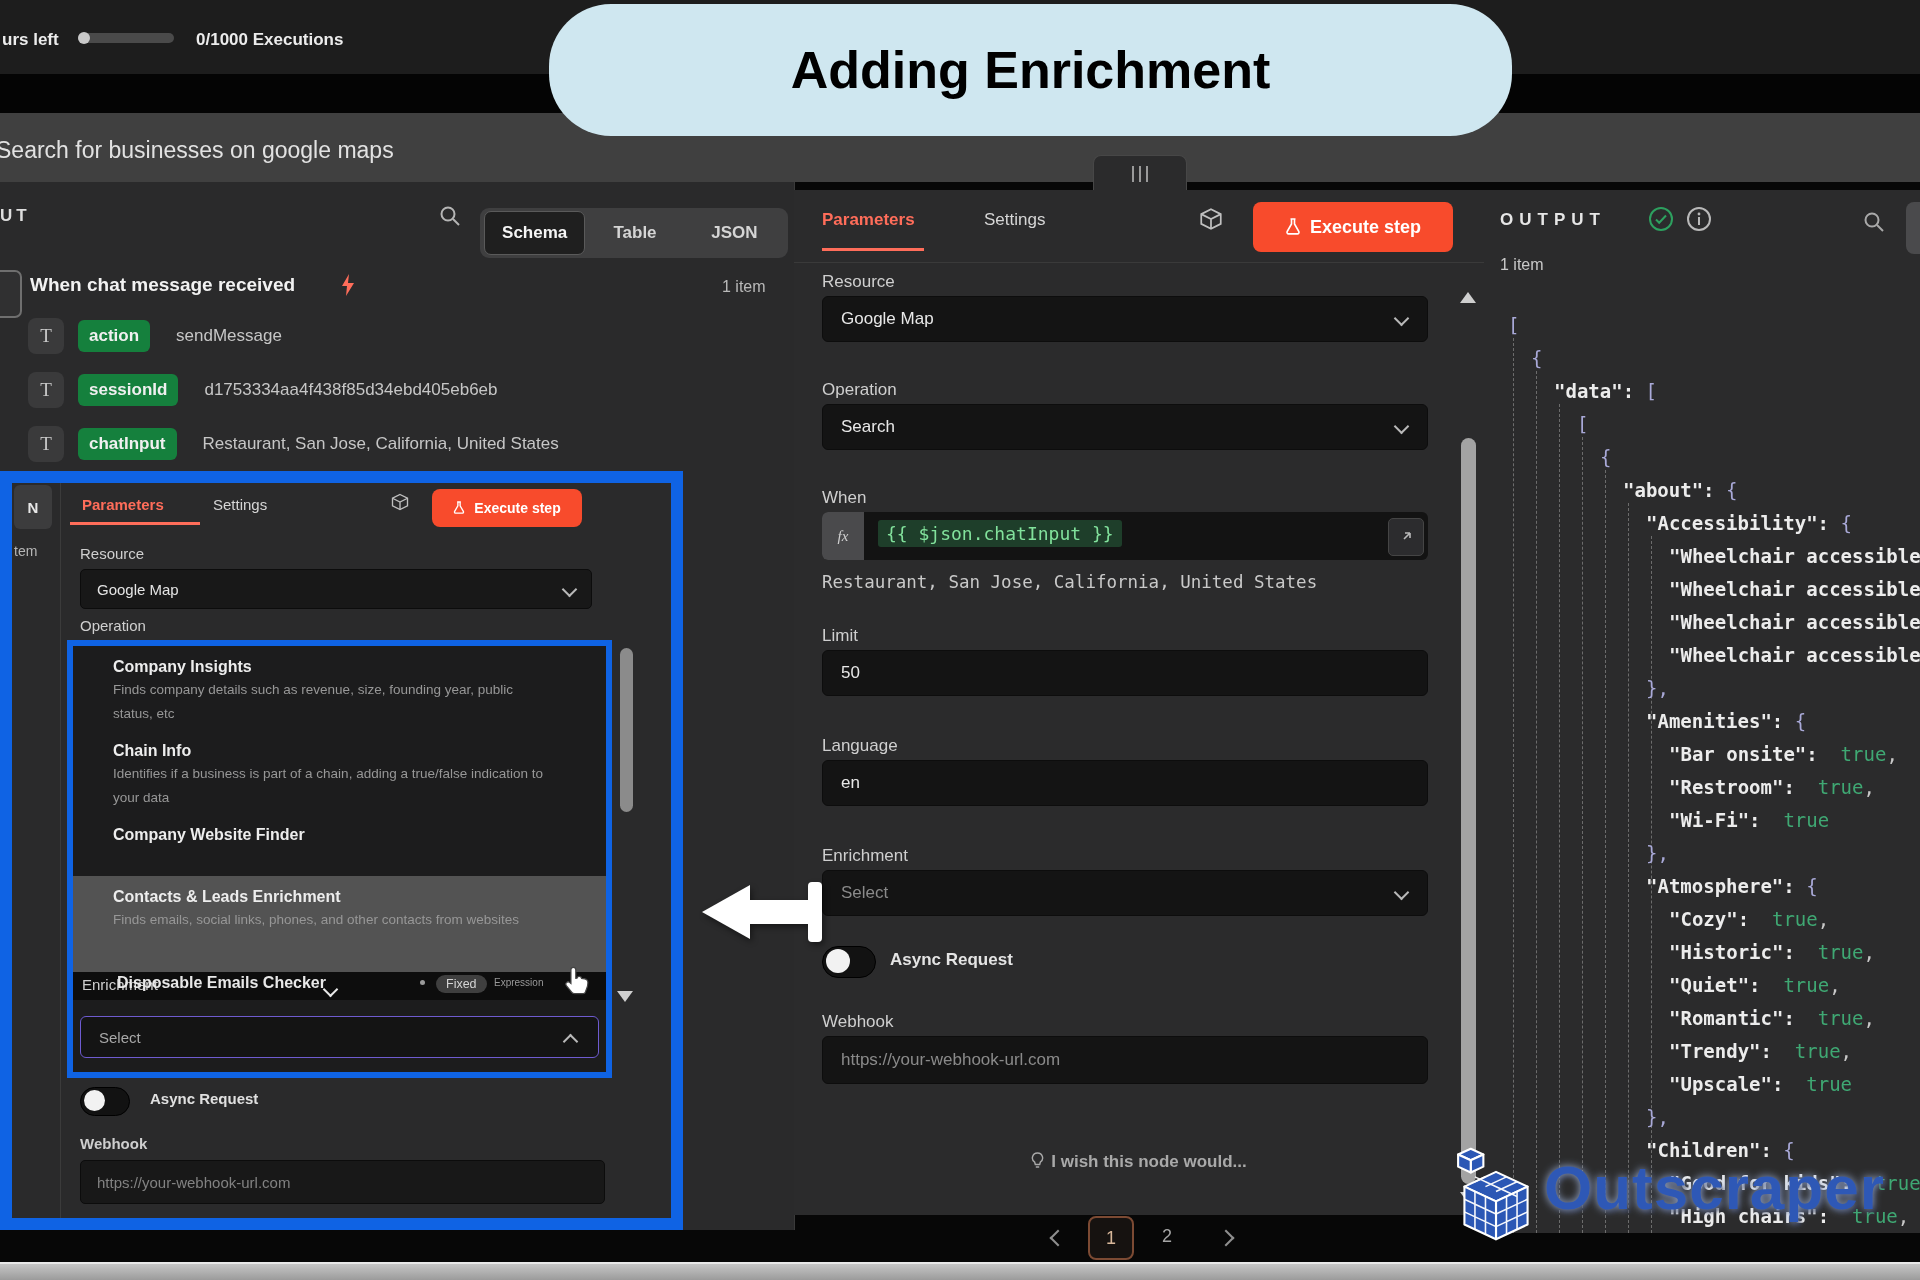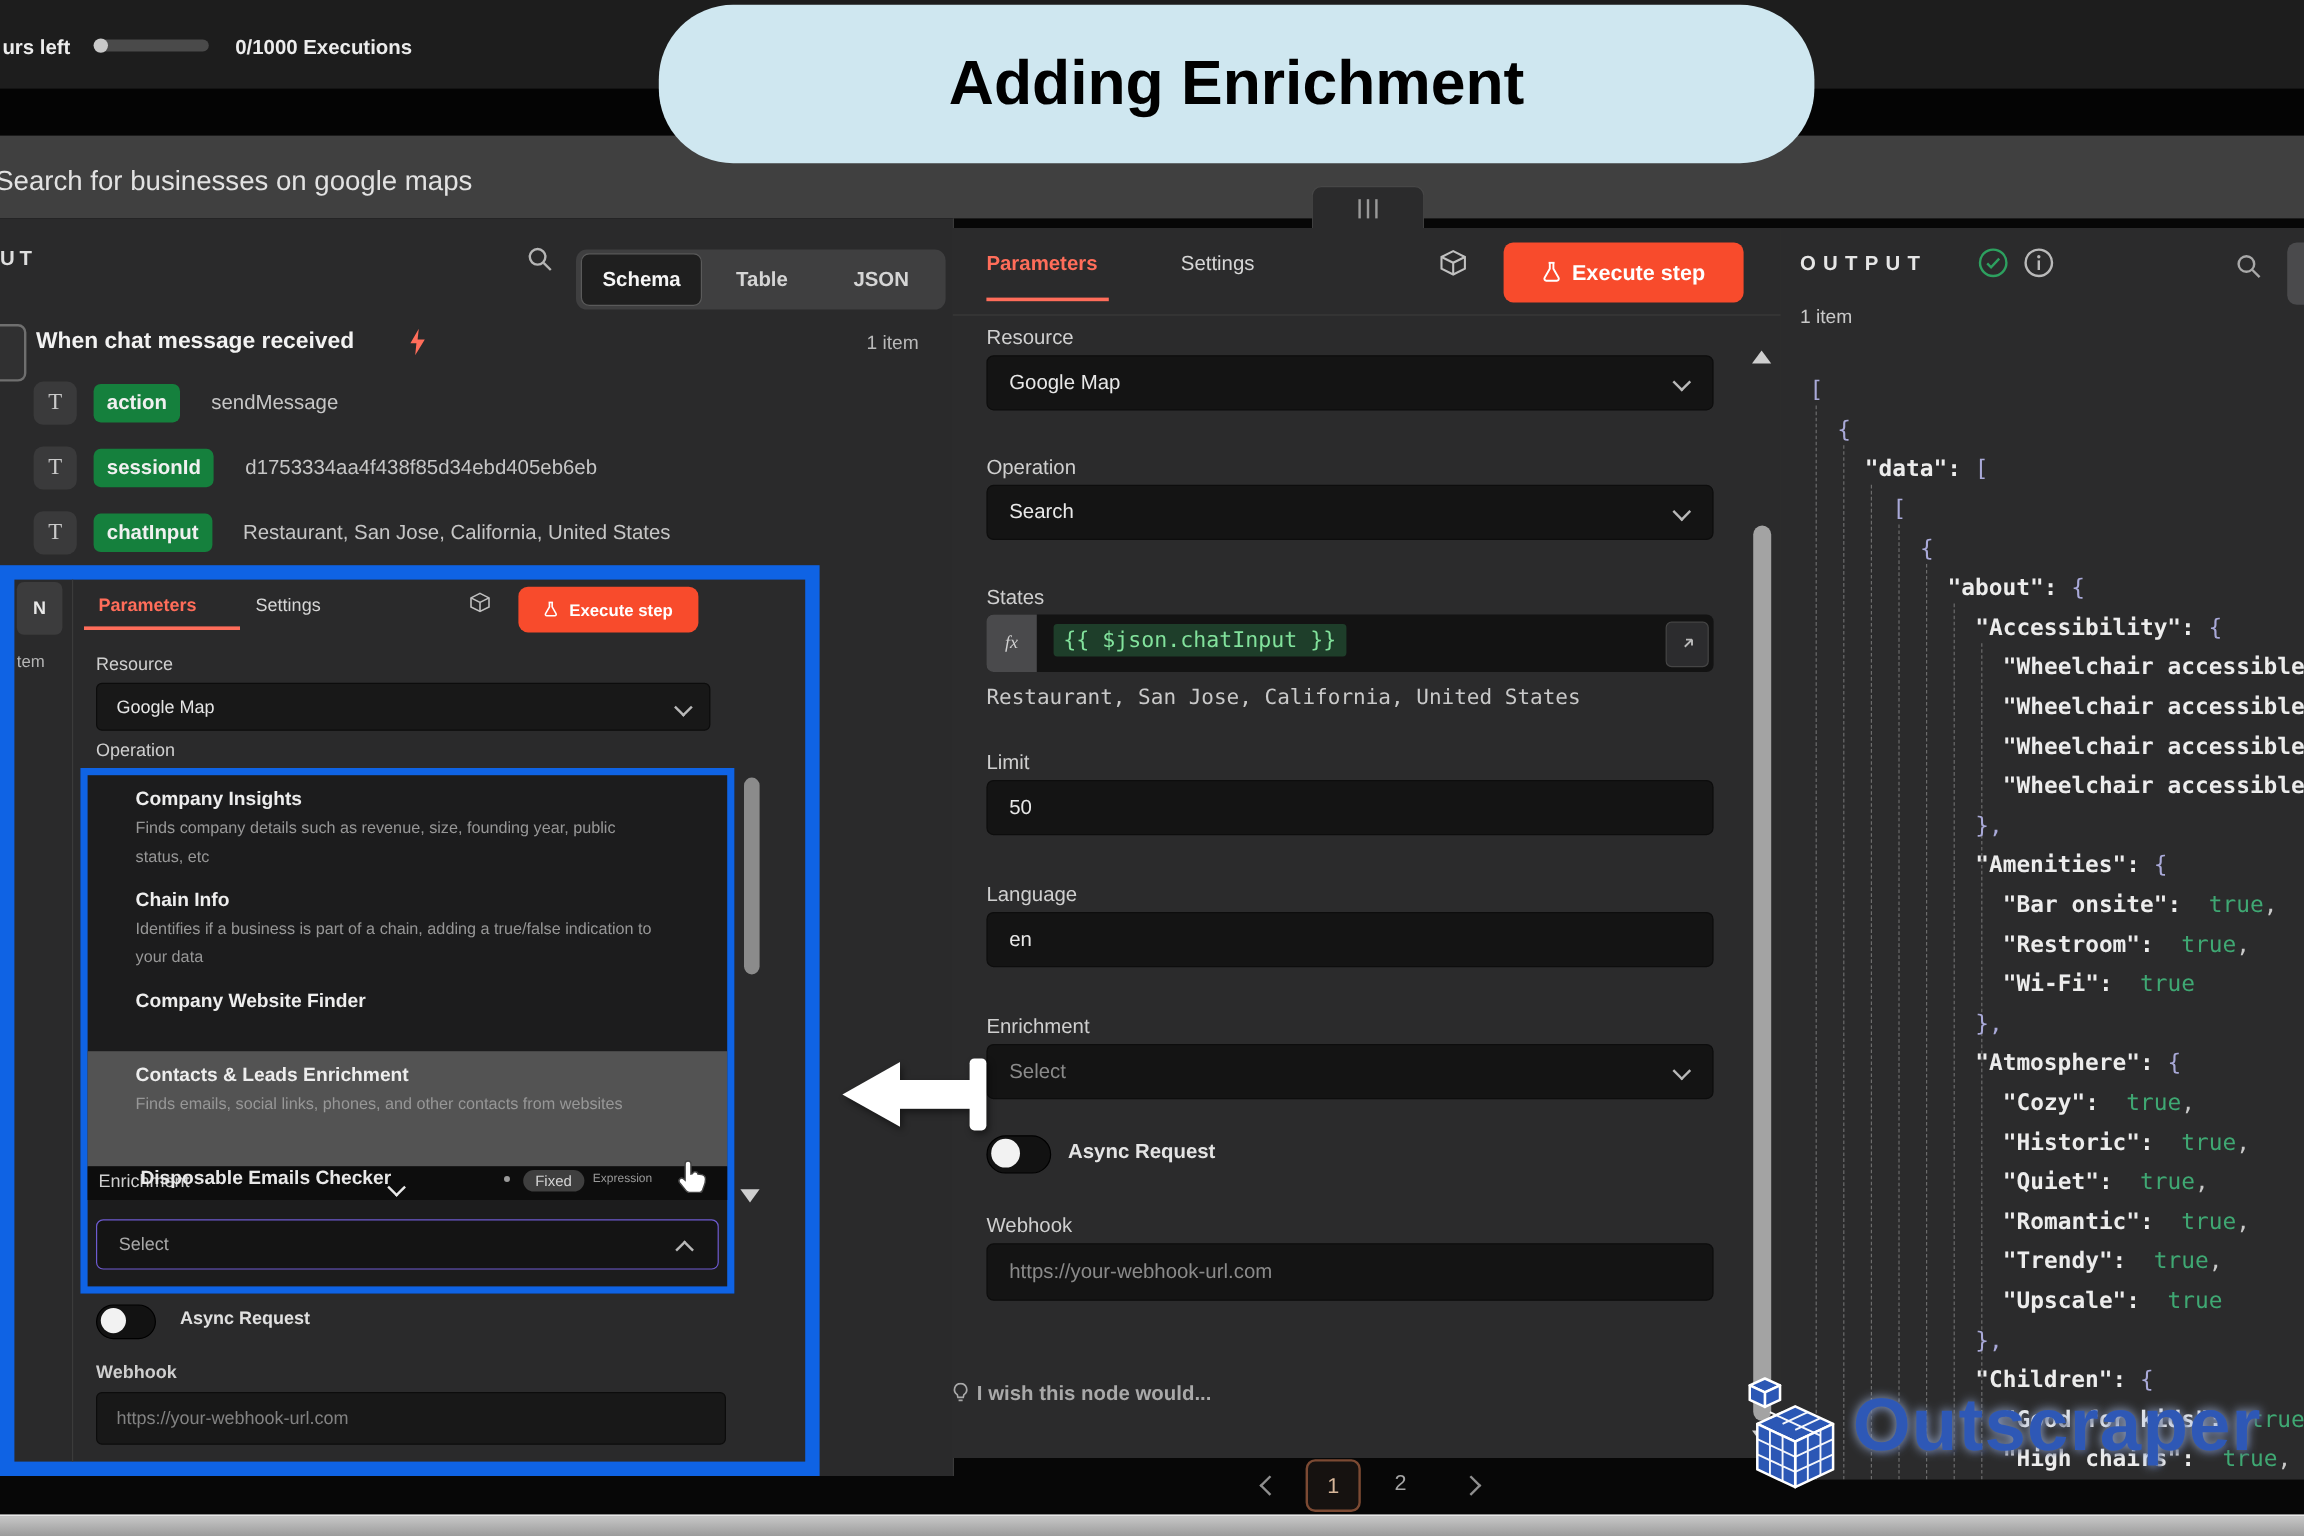--- a/index.html
+++ b/index.html
@@ -163,21 +163,21 @@
       <span>Google Map</span>
       <span class="chv chv-down abs" style="right:20px;top:16px;"></span>
     </div>
 
     <span class="abs lbl" style="left:28px;top:190px;">Operation</span>
     <div class="abs field" style="left:28px;top:214px;width:606px;height:46px;">
       <span>Search</span>
       <span class="chv chv-down abs" style="right:20px;top:16px;"></span>
     </div>
 
-    <span class="abs lbl" style="left:28px;top:298px;">States</span>
+    <span class="abs lbl" style="left:28px;top:298px;">When</span>
     <div class="abs" style="left:28px;top:322px;width:606px;height:48px;background:#131313;border-radius:6px;">
       <div class="abs" style="left:0;top:0;width:42px;height:48px;background:#4a4a4c;border-radius:6px 0 0 6px;display:flex;align-items:center;justify-content:center;color:#d0d0d0;font-size:15px;font-style:italic;font-family:'Liberation Serif',serif;">fx</div>
       <span class="abs green-expr" style="left:56px;top:8px;">{{ $json.chatInput }}</span>
       <div class="abs" style="right:4px;top:6px;width:34px;height:36px;background:#2c2c2e;border:1px solid #454545;border-radius:5px;display:flex;align-items:center;justify-content:center;">
         <svg width="14" height="14" viewBox="0 0 14 14" fill="none" stroke="#b9b9b9" stroke-width="1.6">
             <path d="M5 9 L11 3 M11 3 h-5 M11 3 v5"></path>
           </svg>
       </div>
     </div>
     <span class="abs mono" style="left:28px;top:382px;color:#c9c9c9;font-size:17.5px;">Restaurant, San Jose, California, United States</span>
@@ -199,21 +199,21 @@
     </div>
 
     <div id="mid-toggle" class="toggle" style="left:28px;top:756px;"></div>
     <span class="abs" style="left:96px;top:760px;color:#e4e4e4;font-size:17px;font-weight:bold;">Async Request</span>
 
     <span class="abs lbl" style="left:28px;top:822px;">Webhook</span>
     <div class="abs field" style="left:28px;top:846px;width:606px;height:48px;">
         <span class="placeholder">https://your-webhook-url.com</span>
       </div>
 
-    <div class="abs" style="left:0;top:962px;width:690px;color:#a9a9a9;font-size:17px;font-weight:bold;">
+    <div class="abs" style="left:0;top:962px;width:690px;text-align:center;color:#a9a9a9;font-size:17px;font-weight:bold;">
       <svg width="13" height="18" viewBox="0 0 13 18" fill="none" stroke="#a9a9a9" stroke-width="1.4" style="vertical-align:-3px;margin-right:7px;">
           <path d="M6.5 1 a5 5 0 0 1 2.8 9.2 l-.6 2.3 h-4.4 l-.6-2.3 A5 5 0 0 1 6.5 1 Z M4.8 15 h3.4"></path>
         </svg><span>I wish this node would...</span>
     </div>
 
     <div class="abs tri-up" style="left:666px;top:102px;"></div>
     <div class="abs" style="left:667px;top:248px;width:15px;height:746px;background:#a3a3a3;border-radius:8px;"></div>
     <div class="abs tri-down" style="left:666px;top:1002px;"></div>
   </div>
 

